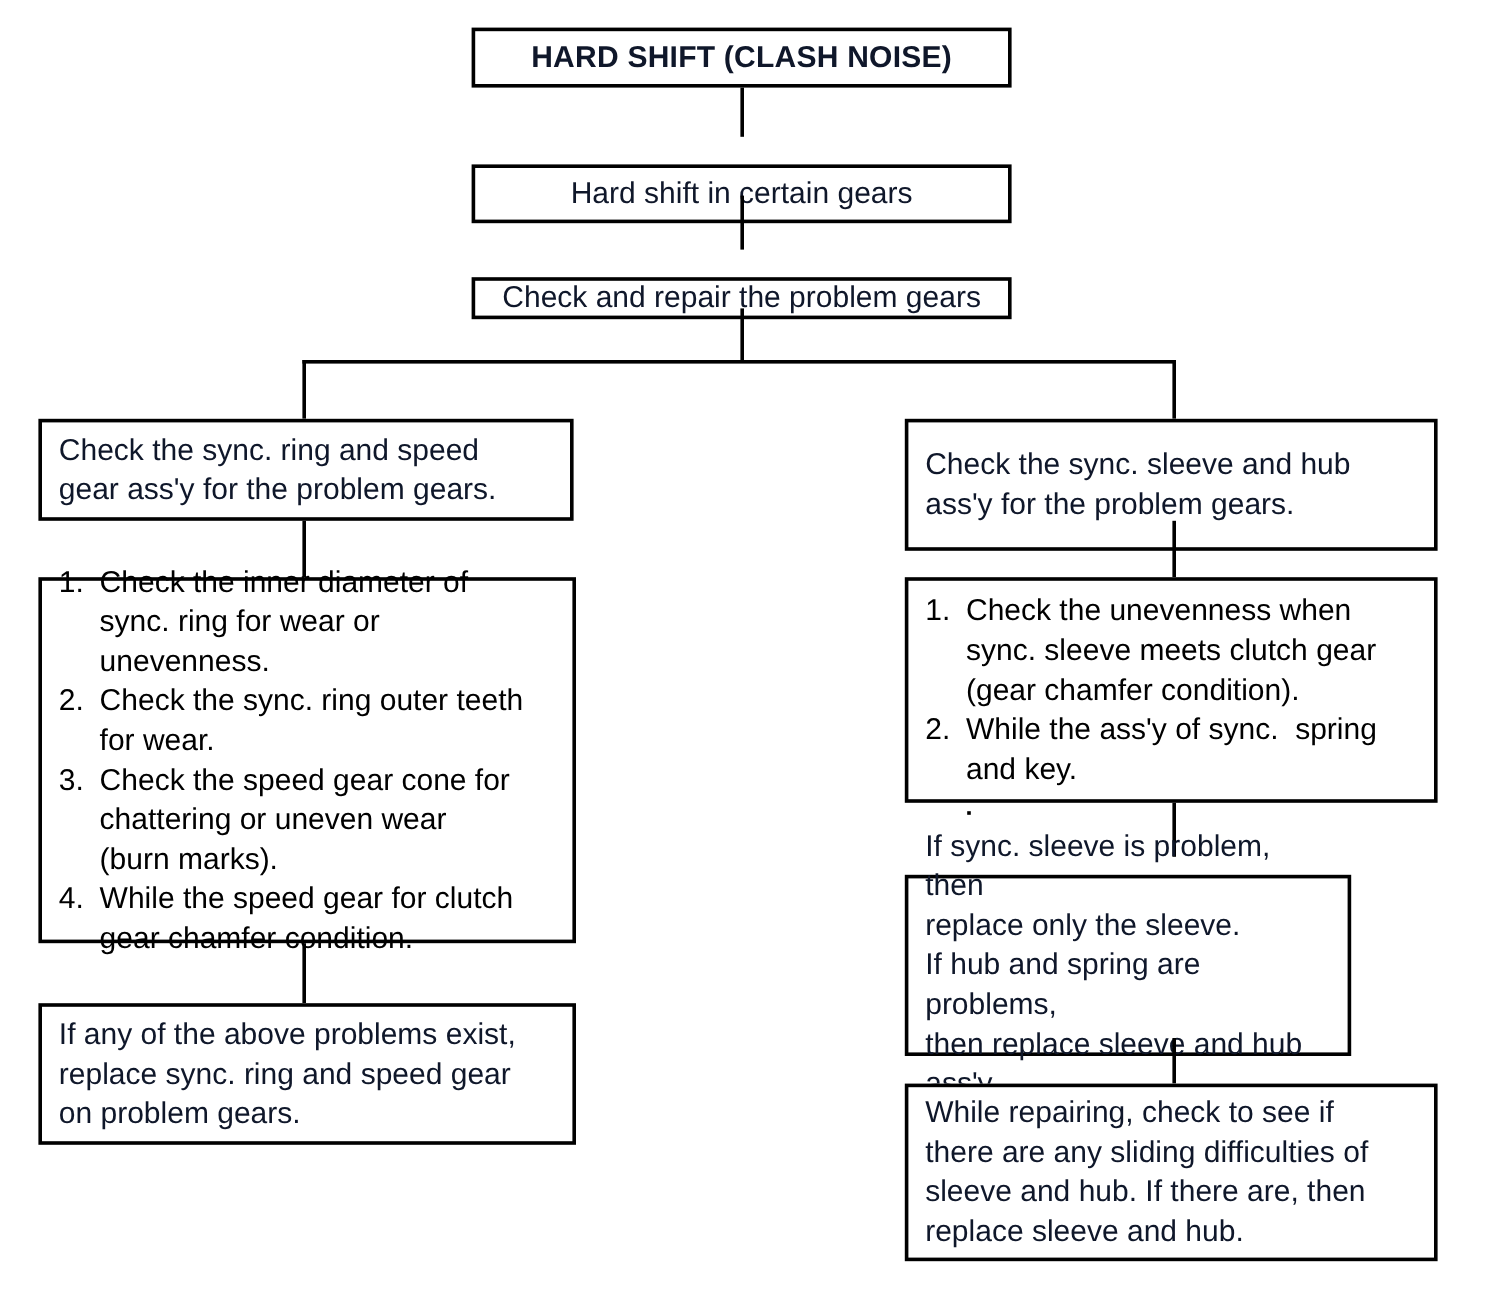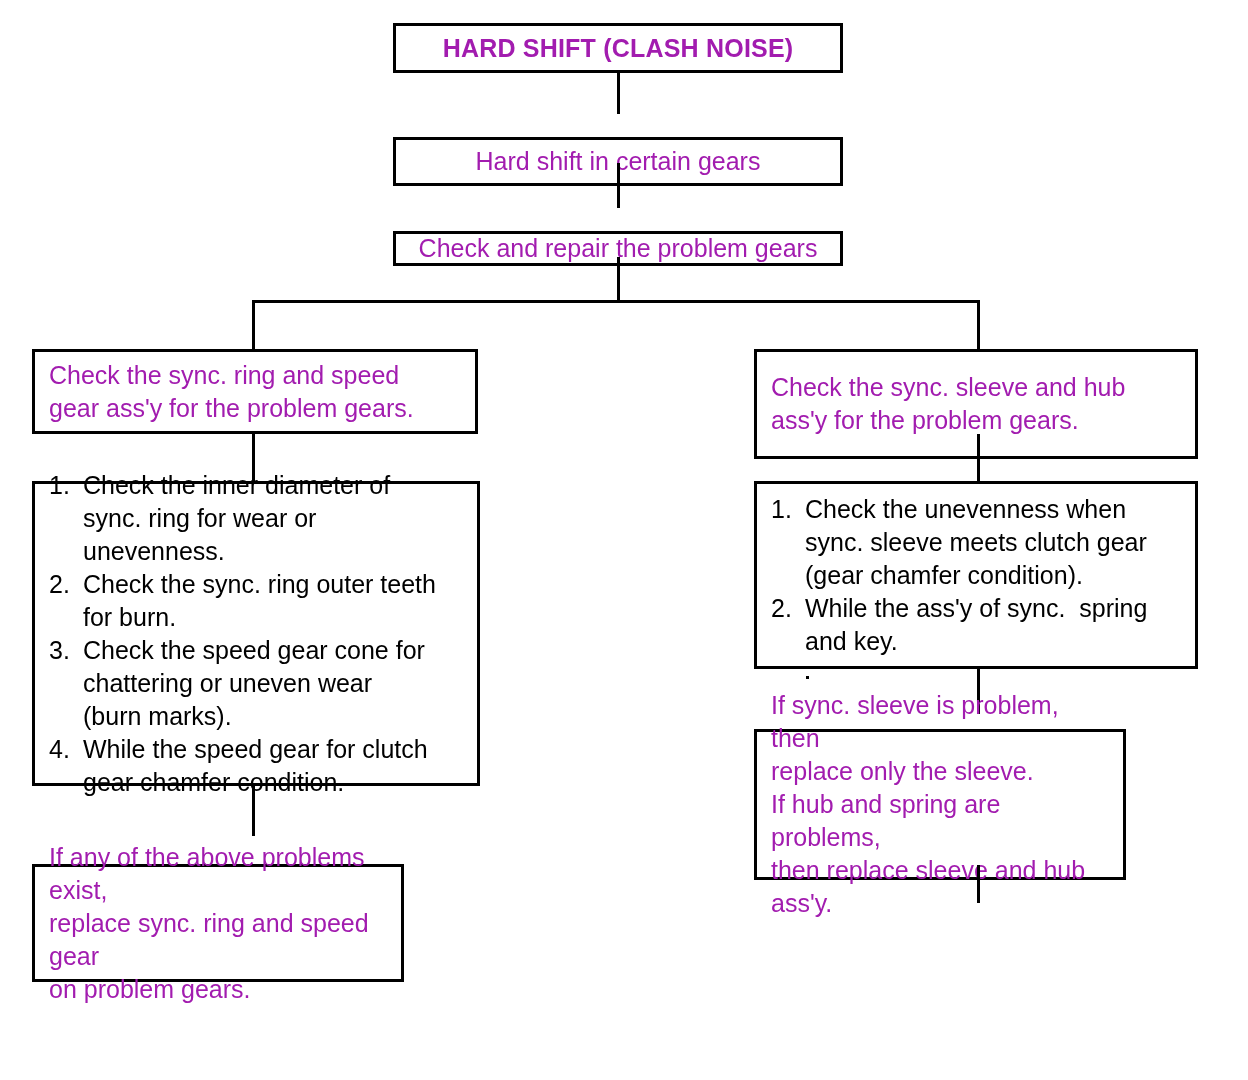--- a/index.html
+++ b/index.html
@@ -24,21 +24,21 @@
     box-sizing: border-box;
     border: 3px solid #000000;
     background: #ffffff;
     display: flex;
     flex-direction: column;
     justify-content: center;
   }
   .node-text {
     font-size: 25px;
     line-height: 33px;
-    color: #a21caf;
+    color: #0f172a;
     white-space: pre-wrap;
   }
   .node.title {
     align-items: center;
     justify-content: center;
   }
   .node.title .node-text {
     font-weight: bold;
     font-size: 25px;
     letter-spacing: 0.2px;
@@ -129,39 +129,39 @@
   <div class="node padded" style="left:32px; top:481px; width:448px; height:305px;">
     <ol class="olist">
       <li>
         <span class="marker">1.</span>
         <span class="item-text">Check the inner diameter of
 sync. ring for wear or unevenness.</span>
       </li>
       <li>
         <span class="marker">2.</span>
         <span class="item-text">Check the sync. ring outer teeth
-for burn.</span>
+for wear.</span>
       </li>
       <li>
         <span class="marker">3.</span>
         <span class="item-text">Check the speed gear cone for
 chattering or uneven wear
 (burn marks).</span>
       </li>
       <li>
         <span class="marker">4.</span>
         <span class="item-text">While the speed gear for clutch
 gear chamfer condition.</span>
       </li>
     </ol>
   </div>
 
   <div class="conn v" style="left:252px; top:786px; height:50px;"></div>
 
-  <div class="node padded" style="left:32px; top:836px; width:372px; height:118px;margin-top:28px;">
+  <div class="node padded" style="left:32px; top:836px; width:448px; height:118px;">
     <span class="node-text">If any of the above problems exist,
 replace sync. ring and speed gear
 on problem gears.</span>
   </div>
 
   <div class="node padded" style="left:754px; top:349px; width:444px; height:110px;">
     <span class="node-text">Check the sync. sleeve and hub
 ass'y for the problem gears.</span>
   </div>
 
@@ -188,14 +188,20 @@
 
   <div class="node padded" style="left:754px; top:714px; width:372px; height:151px;margin-top:15px;">
     <span class="node-text">If sync. sleeve is problem, then
 replace only the sleeve.
 If hub and spring are problems,
 then replace sleeve and hub ass'y.</span>
   </div>
 
   <div class="conn v" style="left:977px; top:865px; height:38px;"></div>
 
+  <div class="node padded" style="left:754px; top:903px; width:444px; height:148px;">
+    <span class="node-text">While repairing, check to see if
+there are any sliding difficulties of
+sleeve and hub. If there are, then
+replace sleeve and hub.</span>
+  </div>
 
 </div>
 
 </body></html>

